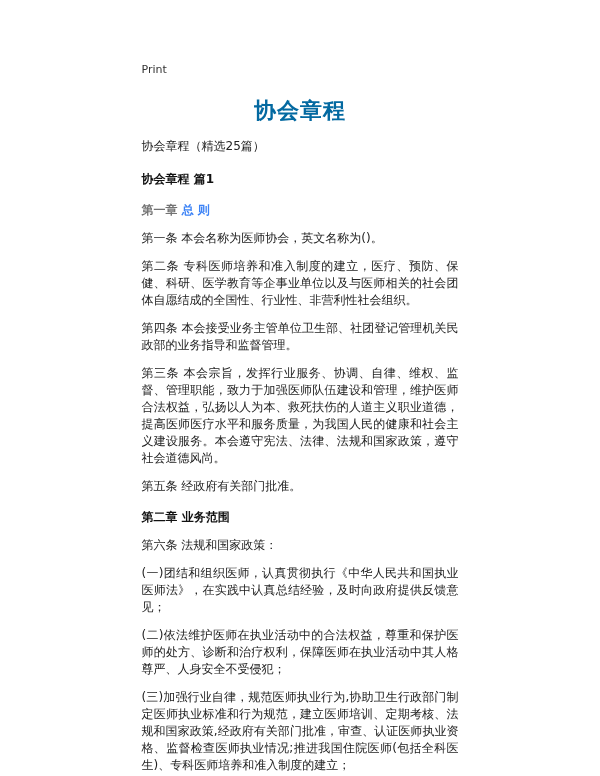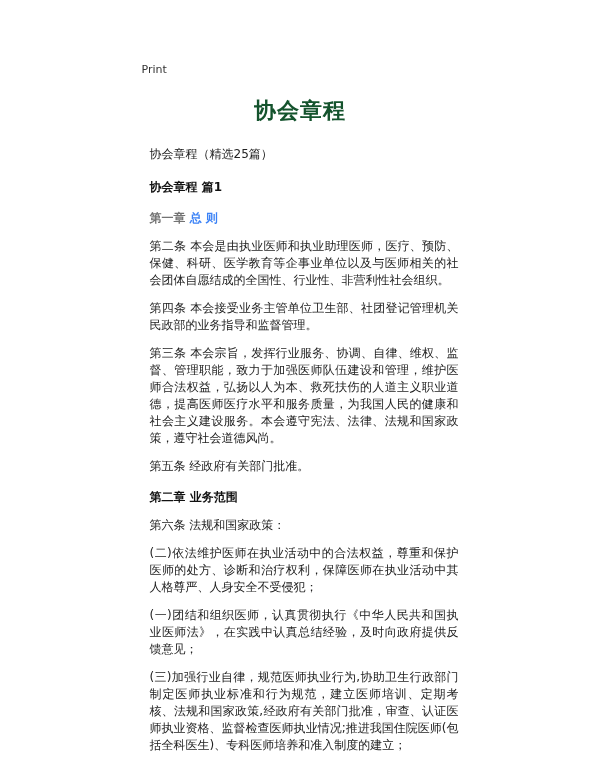--- a/index.html
+++ b/index.html
@@ -22,32 +22,32 @@
   .print-link {
     font-size: 11px;
     color: #333333;
     margin-bottom: 14px;
     cursor: pointer;
     display: inline-block;
   }
   .doc-title {
     font-size: 22px;
     font-weight: bold;
-    color: #14532d;
+    color: #0369a1;
     text-align: center;
-    margin: 6px 0 20px 0;
+    margin: 6px 0 12px 0;
     letter-spacing: 1px;
   }
   .blocks {
     font-size: 12px;
     line-height: 17px;
     color: #222222;
   }
   .block {
-    margin: 0 0 11px 8px;
+    margin: 0 0 11px 0;
     text-align: justify;
   }
   .block.heading {
     font-weight: bold;
     color: #111111;
     margin-top: 14px;
   }
   .block.subtitle {
     margin-bottom: 16px;
   }
@@ -57,23 +57,24 @@
 
 <div class="page">
   <div class="print-link">Print</div>
 
   <h1 class="doc-title">协会章程</h1>
 
   <div class="blocks">
       <div class="block subtitle">协会章程（精选25篇）</div>
       <div class="block heading">协会章程 篇1</div>
       <div class="block heading"><span style="color: #737373;">第一章 </span><span style="color: #3b82f6;">总 则</span></div>
-      <div class="block p">第二条 本会是由执业医师和执业助理医师，医疗、预防、保健、科研、医学教育等企事业单位以及与医师相关的社会团体自愿结成的全国性、行业性、非营利性社会组织。</div>
+      <div class="block p">第一条 本会名称为医师协会，英文名称为()。</div>
+      <div class="block p">第二条 专科医师培养和准入制度的建立，医疗、预防、保健、科研、医学教育等企事业单位以及与医师相关的社会团体自愿结成的全国性、行业性、非营利性社会组织。</div>
       <div class="block p">第四条 本会接受业务主管单位卫生部、社团登记管理机关民政部的业务指导和监督管理。</div>
       <div class="block p">第三条 本会宗旨，发挥行业服务、协调、自律、维权、监督、管理职能，致力于加强医师队伍建设和管理，维护医师合法权益，弘扬以人为本、救死扶伤的人道主义职业道德，提高医师医疗水平和服务质量，为我国人民的健康和社会主义建设服务。本会遵守宪法、法律、法规和国家政策，遵守社会道德风尚。</div>
       <div class="block p">第五条 经政府有关部门批准。</div>
       <div class="block heading">第二章 业务范围</div>
       <div class="block p">第六条 法规和国家政策：</div>
+      <div class="block p">(一)团结和组织医师，认真贯彻执行《中华人民共和国执业医师法》，在实践中认真总结经验，及时向政府提供反馈意见；</div>
       <div class="block p">(二)依法维护医师在执业活动中的合法权益，尊重和保护医师的处方、诊断和治疗权利，保障医师在执业活动中其人格尊严、人身安全不受侵犯；</div>
-      <div class="block p">(一)团结和组织医师，认真贯彻执行《中华人民共和国执业医师法》，在实践中认真总结经验，及时向政府提供反馈意见；</div>
       <div class="block p">(三)加强行业自律，规范医师执业行为,协助卫生行政部门制定医师执业标准和行为规范，建立医师培训、定期考核、法规和国家政策,经政府有关部门批准，审查、认证医师执业资格、监督检查医师执业情况;推进我国住院医师(包括全科医生)、专科医师培养和准入制度的建立；</div>
     </div>
 </div>
 
 </body></html>

